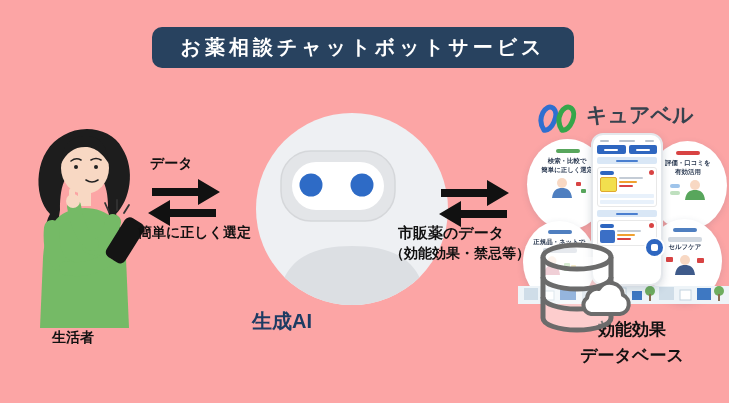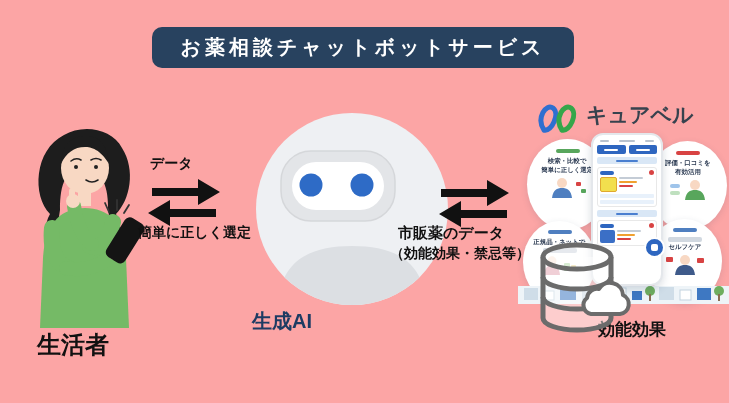--- a/index.html
+++ b/index.html
@@ -9,21 +9,21 @@
   }
   
   .banner{
     position:absolute;left:152px;top:27px;width:422px;height:41px;
     background:#28425f;border-radius:10px;display:flex;align-items:center;justify-content:center;
   }
   .banner span{color:#fff;font-size:20px;font-weight:bold;letter-spacing:4px;white-space:nowrap;}
 
   
   .blabel{position:absolute;color:#111;font-weight:bold;text-align:center;white-space:nowrap;}
-  .consumer-label{left:18px;top:329px;width:110px;font-size:24px;}
+  .consumer-label{left:18px;top:329px;width:110px;font-size:14px;}
   .db-label{left:552px;top:317px;width:160px;font-size:17px;line-height:26px;}
 
   
   .flow-text{position:absolute;color:#111;font-weight:bold;text-align:left;white-space:nowrap;}
   .fl-top{left:150px;top:155px;width:84px;font-size:14px;}
   .fl-bottom{left:138px;top:224px;width:124px;font-size:14px;}
   .fr-top{left:436px;top:156px;width:84px;font-size:14px;}
   .fr-b1{left:398px;top:224px;width:164px;font-size:15px;}
   .fr-b2{left:390px;top:245px;width:180px;font-size:14px;}
   .arrow{position:absolute;}
@@ -296,15 +296,16 @@
       <ellipse cx="42" cy="15" rx="34" ry="12"></ellipse>
       <path d="M8 35 A34 12 0 0 0 76 35" fill="none"></path>
       <path d="M8 55 A34 12 0 0 0 76 55" fill="none"></path>
     </g>
   </svg>
   <svg class="cloudicon" width="58" height="42" viewBox="0 0 58 42">
     <path d="M14 37 h29 a10 10 0 0 0 3-19 a13 13 0 0 0-24-6 a10 10 0 0 0-12 9 a9 9 0 0 0 4 16 z" fill="#ffffff" stroke="#6b6b6b" stroke-width="4" stroke-linejoin="round"></path>
   </svg>
   <div class="blabel db-label">
     <div>効能効果</div>
+    <div>データベース</div>
   </div>
 
 </div>
 
 </body></html>

